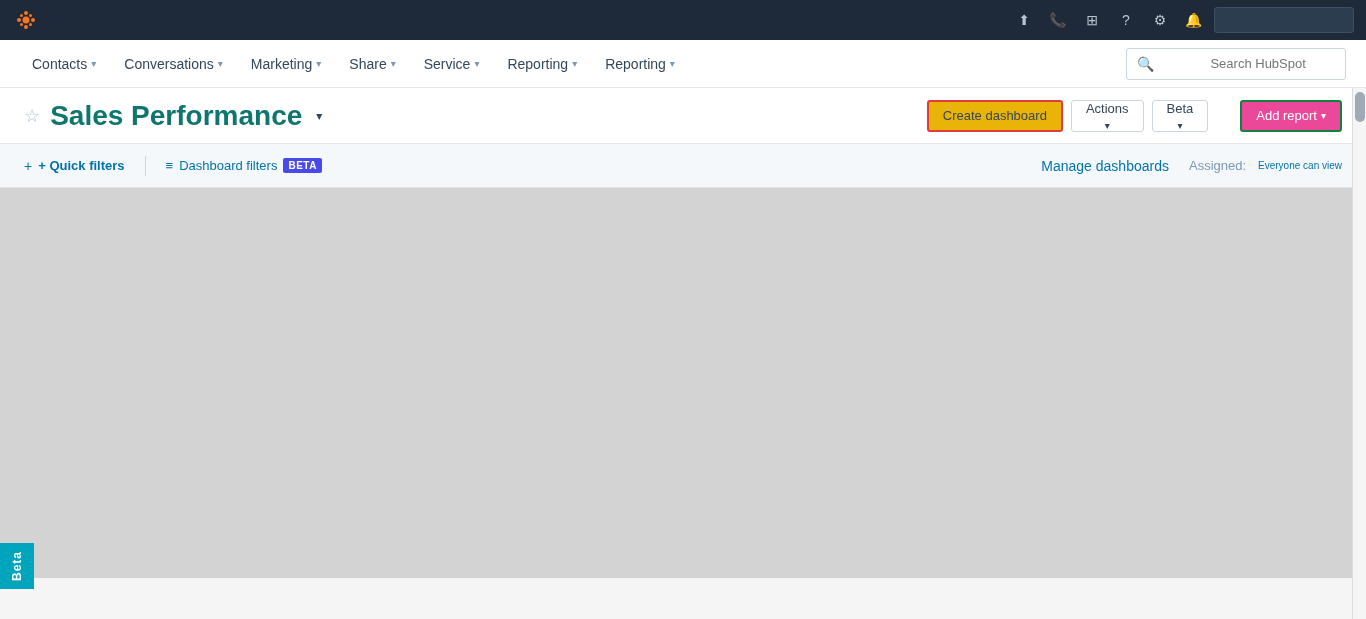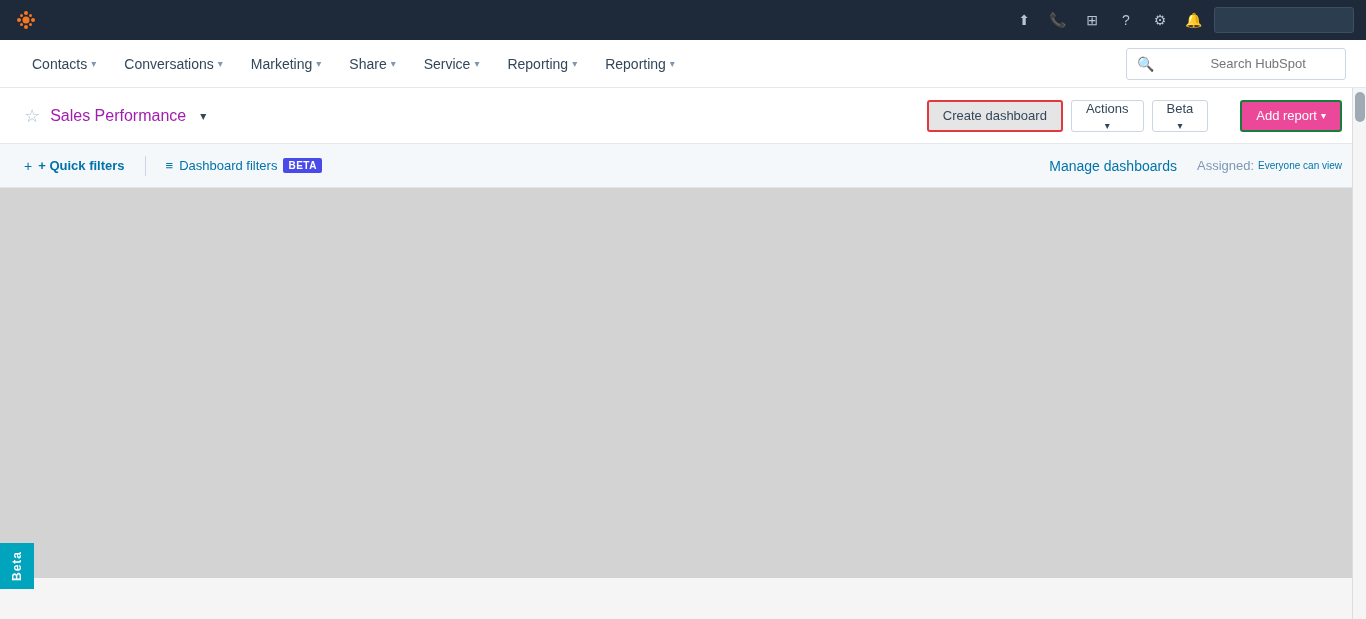--- a/index.html
+++ b/index.html
@@ -81,21 +81,21 @@
       background: #fff;
       height: 56px;
       display: flex;
       align-items: center;
       padding: 0 24px;
       border-bottom: 1px solid #e5e8eb;
       justify-content: space-between;
     }
     .page-title-area { display: flex; align-items: center; gap: 10px; }
     .star-icon { color: #b0c1d4; font-size: 18px; cursor: pointer; }
-    .page-title { font-size: 16px; font-weight: 400; color: #a21caf; }
+    .page-title { font-size: 28px; font-weight: 700; color: #0f766e; }
     .title-chevron { color: #33475b; font-size: 12px; cursor: pointer; margin-left: 4px; }
     .page-actions { display: flex; align-items: center; gap: 8px; }
 
     .btn {
       height: 32px;
       border-radius: 3px;
       font-size: 13px;
       font-weight: 500;
       cursor: pointer;
       display: flex; align-items: center; gap: 4px;
@@ -108,21 +108,21 @@
       color: #33475b;
       flex-direction: column;
     }
     .btn-primary {
       background: #ec4899;
       border: 2px solid #15803d;
       color: #fff;
       margin-left: 24px;
     }
     .btn-create-dashboard {
-      background: #e5e5e5;
+      background: #eab308;
       border: 2px solid #e0393e;
       color: #33475b;
     }
     .btn-chevron { font-size: 10px; }
 
     
     .filters-bar {
       background: #f5f8fa;
       height: 44px;
       display: flex;
@@ -292,21 +292,21 @@
     <span style="font-size:14px; color:#0073aa;">+</span>
     <span style="color:#0073aa;font-weight:bold;">+ Quick filters</span>
   </div>
   <div class="filter-divider"></div>
   <div class="filter-item">
     <span style="color:#0073aa; font-size:13px;">≡</span>
     <span style="color:#0073aa;">Dashboard filters</span>
     <span class="beta-badge">BETA</span>
   </div>
   <div class="manage-dashboards">Manage dashboards</div>
-  <div style="display:flex; align-items:center; gap:4px;">
+  <div style="display:flex; align-items:center; gap:12px;">
     <span class="assigned-label">Assigned:</span>
     <span class="assigned-value">Everyone can view</span>
   </div>
 </div>
 
 <div class="main-content" style="height: 390px;">
 </div>
 
 <div class="beta-tab">Beta</div>
 

